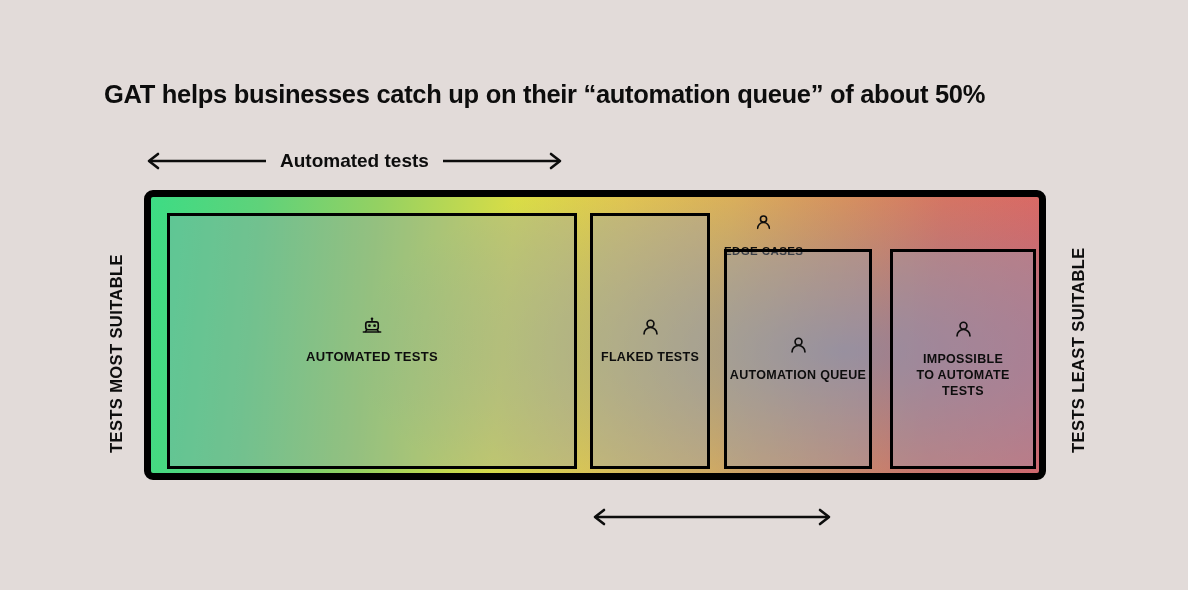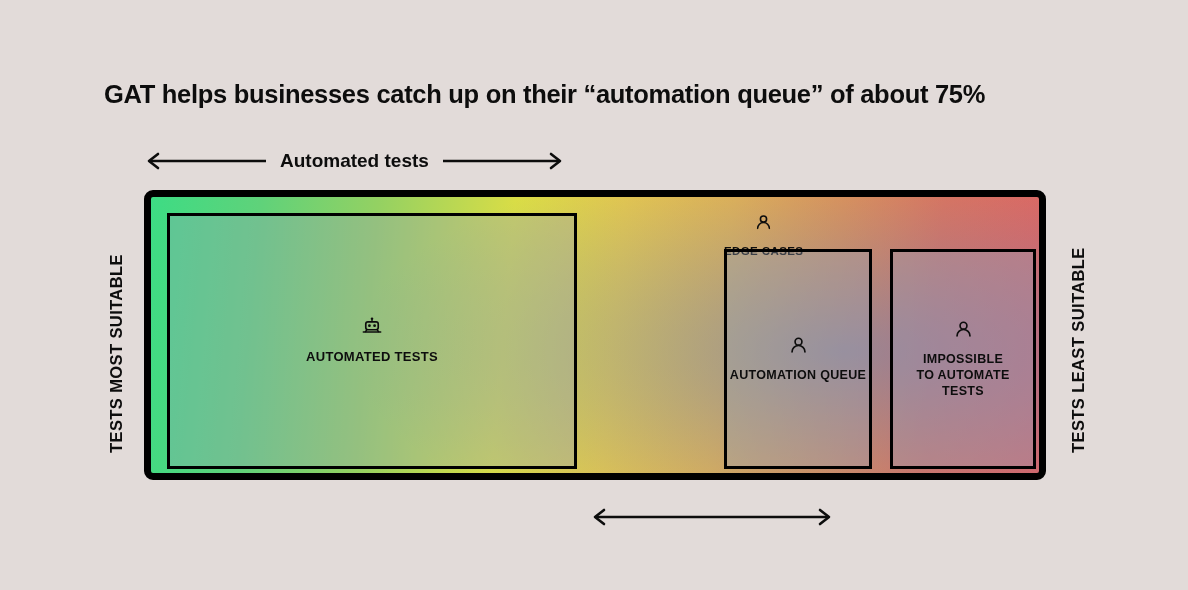--- a/index.html
+++ b/index.html
@@ -134,21 +134,21 @@
     font-size: 11.5px;
     font-weight: bold;
     letter-spacing: 0.4px;
     color: #0d0d0d;
     white-space: nowrap;
   }
 </style>
 </head>
 <body>
 
-<div class="title">GAT helps businesses catch up on their “automation queue” of about 75%</div>
+<div class="title">GAT helps businesses catch up on their “automation queue” of about 50%</div>
 
 <div class="axis-row axis-automated">
   <span class="arrow-left">
     <svg width="122" height="20" viewBox="0 0 122 20" aria-hidden="true">
       <line x1="6" y1="10" x2="122" y2="10" stroke="#0d0d0d" stroke-width="2.6"></line>
       <polyline points="14,3 5,10 14,17" fill="none" stroke="#0d0d0d" stroke-width="2.6" stroke-linecap="round" stroke-linejoin="round"></polyline>
     </svg>
   </span>
   <span class="axis-label">Automated tests</span>
   <span class="arrow-right">
@@ -188,20 +188,29 @@
         <circle cx="9.2" cy="10.6" r="1.5" fill="#0d0d0d"></circle>
         <circle cx="14.8" cy="10.6" r="1.5" fill="#0d0d0d"></circle>
         <line x1="2.6" y1="17.4" x2="21.4" y2="17.4" stroke="#0d0d0d" stroke-width="1.8" stroke-linecap="round"></line>
         <line x1="6.4" y1="15" x2="4.6" y2="17.4" stroke="#0d0d0d" stroke-width="1.6"></line>
         <line x1="17.6" y1="15" x2="19.4" y2="17.4" stroke="#0d0d0d" stroke-width="1.6"></line>
       </svg>
     </span>
     <span class="panel-label">AUTOMATED TESTS</span>
   </div>
 
+  <div class="panel panel-flaked">
+    <span class="panel-icon">
+      <svg width="21" height="21" viewBox="0 0 24 24" aria-hidden="true">
+        <circle cx="12" cy="7.6" r="3.9" fill="none" stroke="#0d0d0d" stroke-width="1.9"></circle>
+        <path d="M4.6 19.4 a7.4 7.4 0 0 1 14.8 0" fill="none" stroke="#0d0d0d" stroke-width="1.9" stroke-linecap="round"></path>
+      </svg>
+    </span>
+    <span class="panel-label">FLAKED TESTS</span>
+  </div>
 
   <div class="edge-cases">
     <span>
       <svg width="19" height="19" viewBox="0 0 24 24" aria-hidden="true">
         <circle cx="12" cy="7.6" r="3.9" fill="none" stroke="#0d0d0d" stroke-width="2"></circle>
         <path d="M4.6 19.4 a7.4 7.4 0 0 1 14.8 0" fill="none" stroke="#0d0d0d" stroke-width="2" stroke-linecap="round"></path>
       </svg>
     </span>
     <span class="edge-label">EDGE CASES</span>
   </div>

